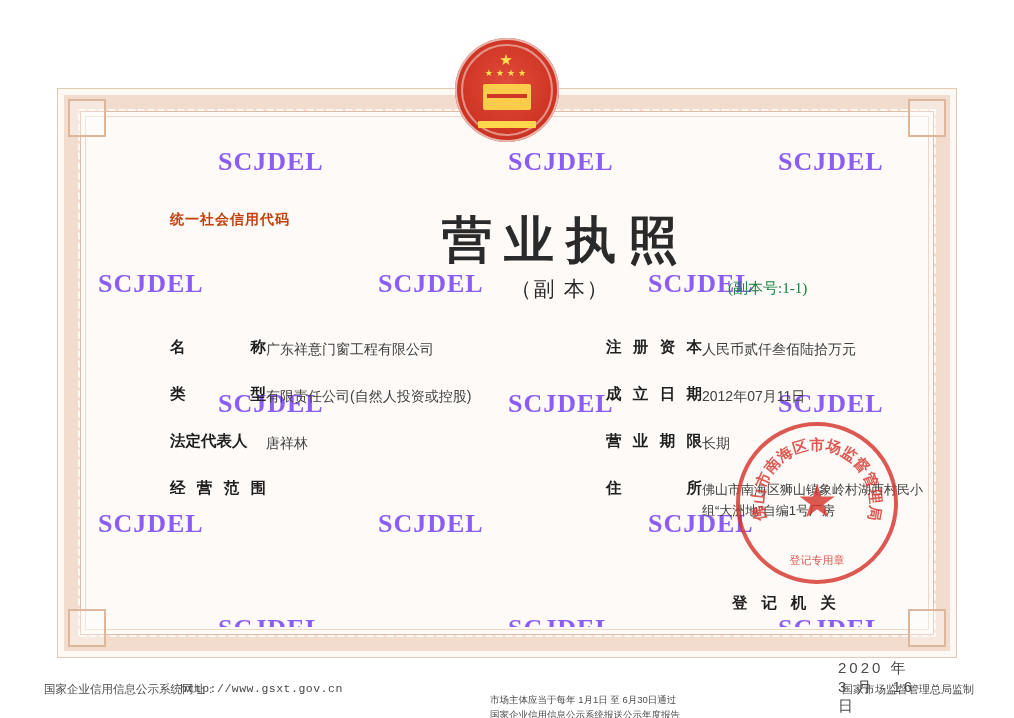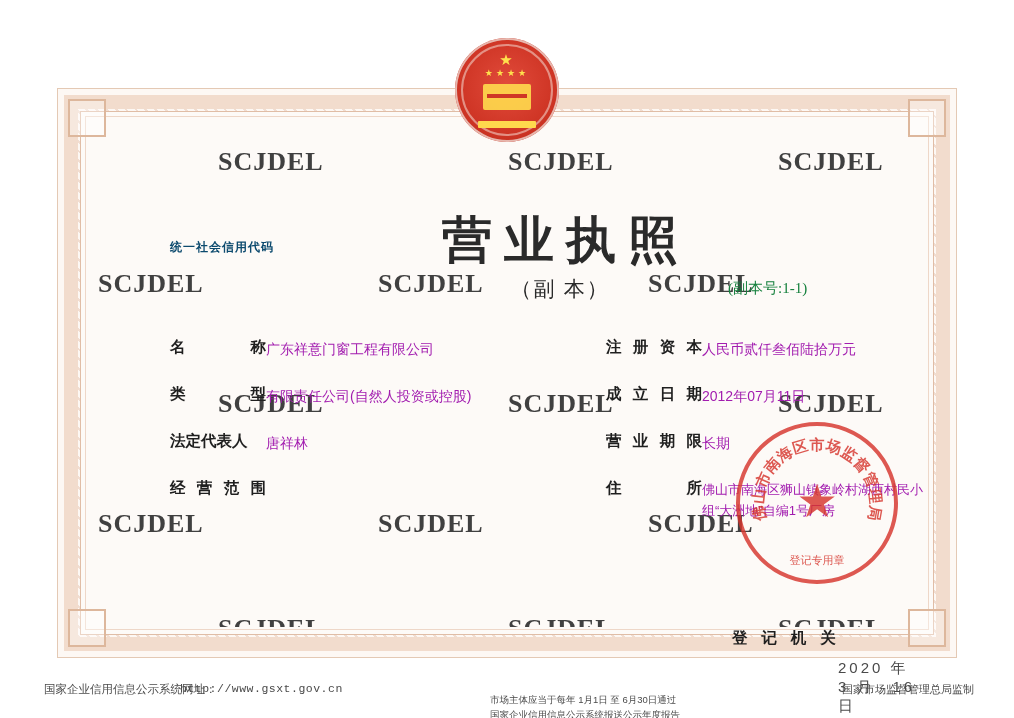--- a/index.html
+++ b/index.html
@@ -71,21 +71,21 @@
 
   
   .watermark {
     position: absolute;
     left: 30px; top: 30px; right: 30px; bottom: 30px;
     overflow: hidden;
     pointer-events: none;
   }
   .wm {
     position: absolute;
-    color: #404040;
+    color: #8b5cf6;
     font-size: 26px;
     font-weight: bold;
     letter-spacing: 1px;
     font-family: "Liberation Serif", serif;
   }
 
   
   .emblem {
     position: absolute;
     left: 455px;
@@ -158,26 +158,25 @@
     left: 40px; top: 40px; right: 40px; bottom: 40px;
   }
 
   .credit-code-block {
     position: absolute;
     left: 72px;
     top: 82px;
     width: 260px;
   }
   .credit-code-label {
-    font-size: 12px;
+    font-size: 14px;
     font-weight: bold;
-    color: #0c4a6e;
+    color: #c2410c;
     letter-spacing: 1px;
     font-family: "Liberation Serif", serif;
-    margin-top: 28px;
   }
   .credit-code-value {
     margin-top: 6px;
     font-size: 15px;
     color: #6b6b6b;
     letter-spacing: 0.4px;
     font-family: "Liberation Sans", sans-serif;
   }
 
   .main-title {
@@ -275,41 +274,41 @@
     color: #1f1f1f;
     width: 96px;
     flex: none;
     display: flex;
     justify-content: space-between;
   }
   .field-label span { display: inline-block; }
   .field-value {
     font-family: "Liberation Sans", sans-serif;
     font-size: 14px;
-    color: #a21caf;
+    color: #404040;
     line-height: 1.5;
     padding-top: 2px;
   }
   .field-value.small {
     font-size: 11.5px;
     line-height: 1.55;
     color: #4a4a4a;
     width: 265px;
   }
   .field-value.addr {
     font-size: 13px;
     line-height: 1.6;
     width: 250px;
   }
 
   
   .registrar {
     position: absolute;
     left: 634px;
-    top: 499px;
+    top: 464px;
     font-family: "Liberation Serif", serif;
     font-size: 15.5px;
     font-weight: bold;
     color: #1f1f1f;
     letter-spacing: 5px;
   }
   .date-line {
     position: absolute;
     left: 740px;
     top: 530px;

